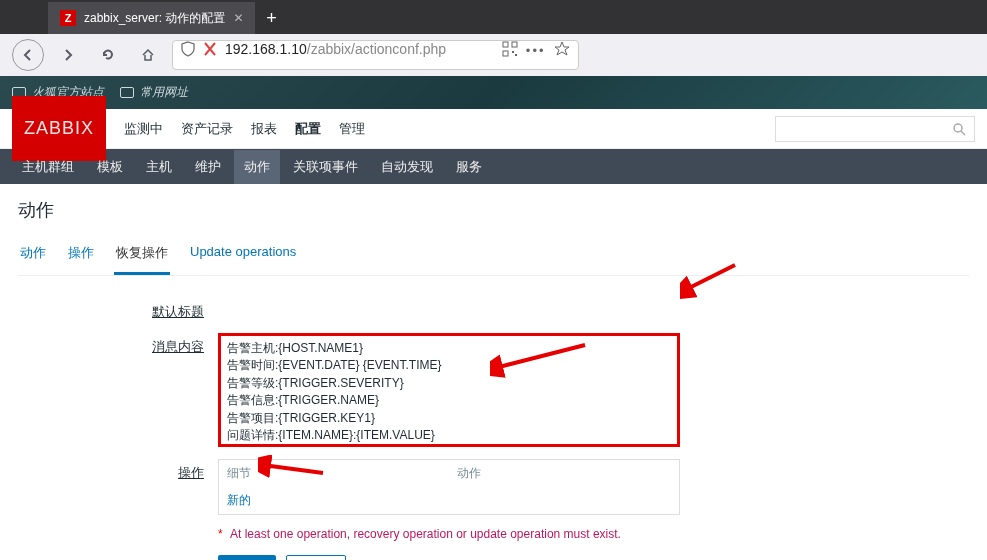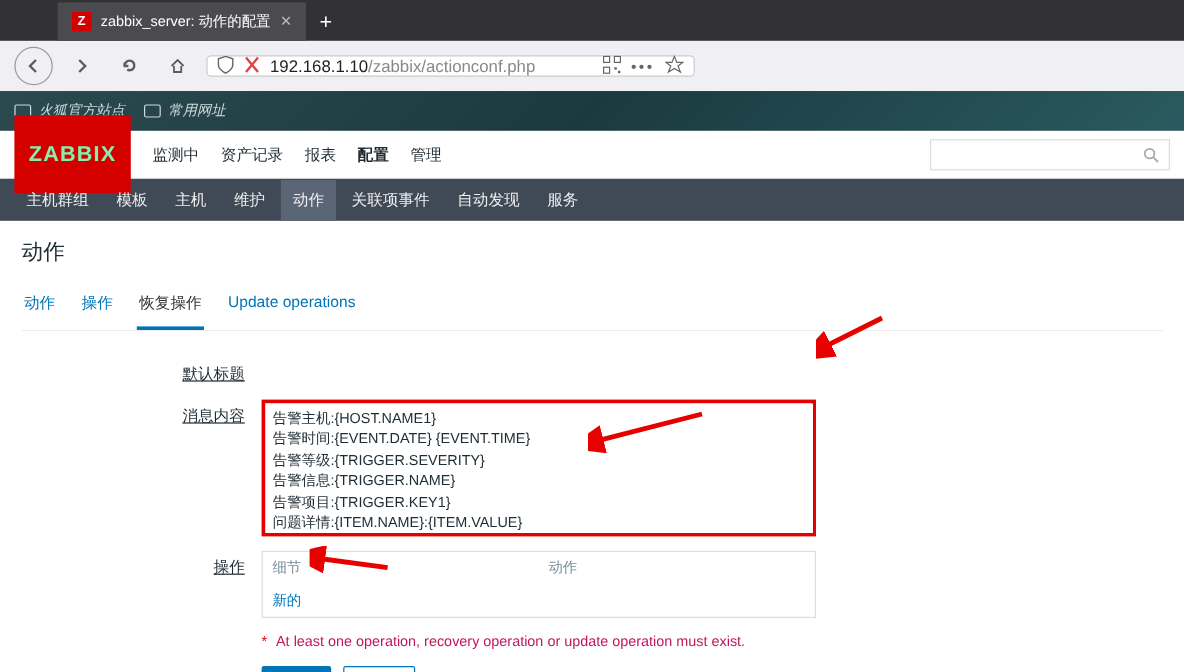--- a/index.html
+++ b/index.html
@@ -77,26 +77,26 @@
       color: #5b5b66;
       border-radius: 4px;
       cursor: pointer;
     }
     .nav-btn.back {
       border: 1px solid #999;
       border-radius: 50%;
     }
     .url-bar {
       flex: 1;
-      height: 18px;
+      height: 30px;
       background: #fff;
       border: 1px solid #ccc;
       border-radius: 4px;
       display: flex;
-      align-items: center;
+      align-items: flex-start;
       padding: 0 8px;
       gap: 8px;
       max-width: 660px;
     }
     .url-shield { color: #666; }
     .url-cert { color: #888; }
     .url-text { color: #222; font-size: 14px; }
     .url-text .path { color: #888; }
     .url-right { margin-left: auto; display: flex; gap: 8px; align-items: center; }
     .spacer-flex { flex: 1; }
@@ -129,22 +129,22 @@
       height: 40px;
       background: #fff;
       display: flex;
       align-items: center;
       padding: 0 12px;
       gap: 18px;
       border-bottom: 1px solid #eee;
     }
     .zabbix-logo {
       background: #d40000;
-      color: #86efac;
-      font-weight: bold;
+      color: #e5e5e5;
+      font-weight: normal;
       font-size: 18px;
       padding: 22px 12px;
       letter-spacing: 1px;
     }
     .main-nav-item {
       color: #1f2c33;
       font-size: 13px;
       cursor: pointer;
     }
     .main-nav-item.active { font-weight: bold; }

